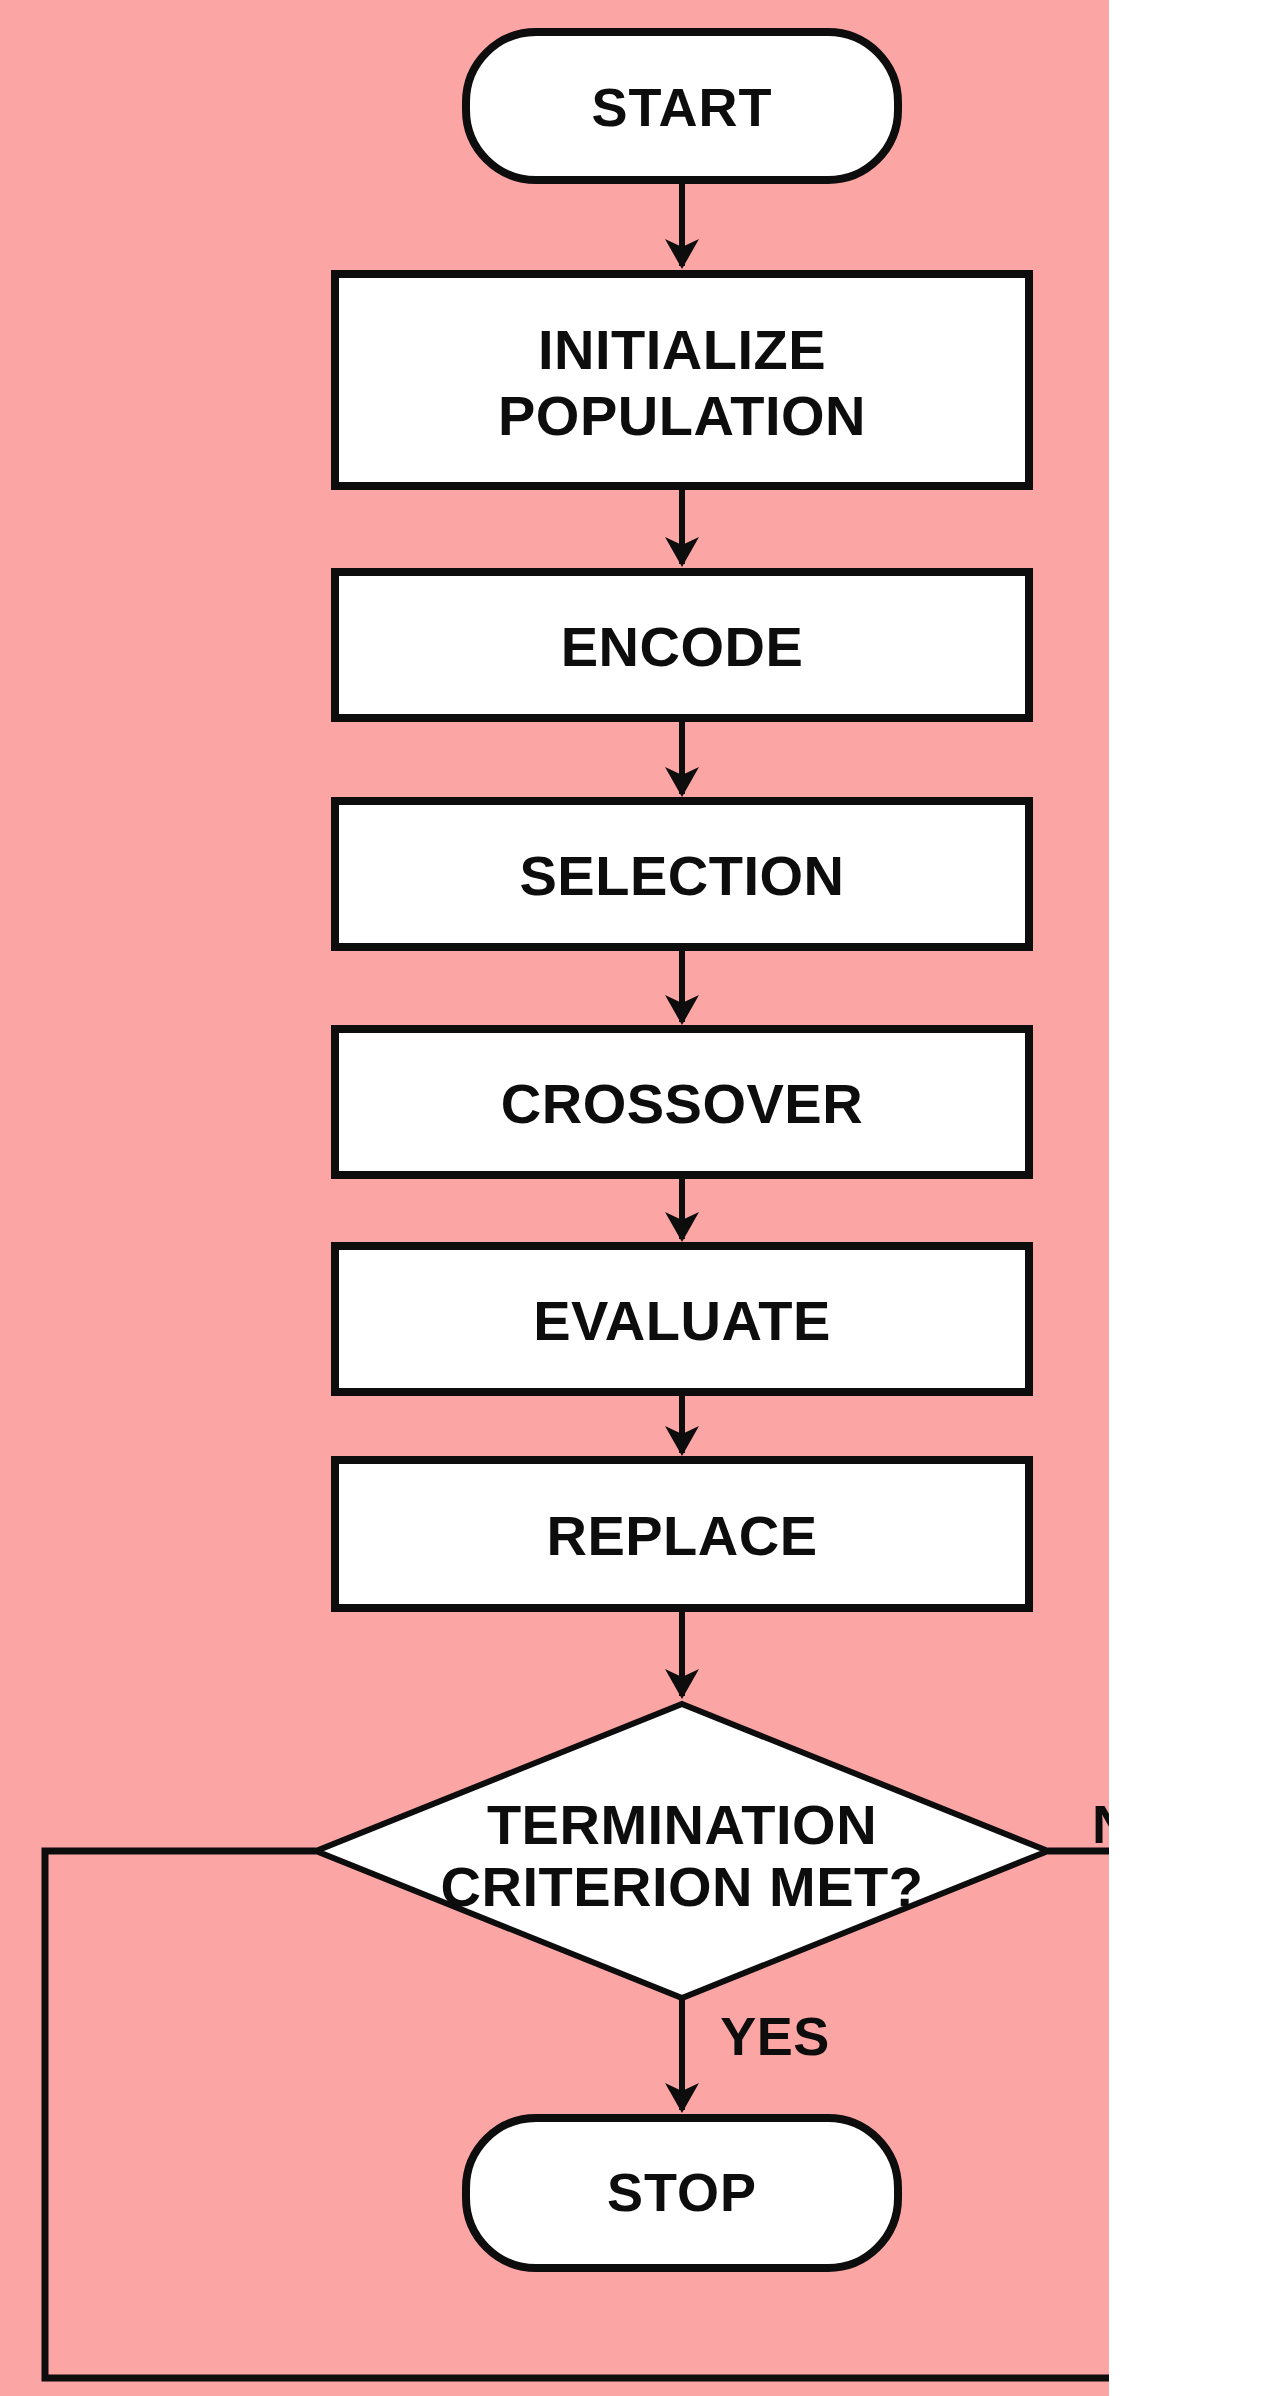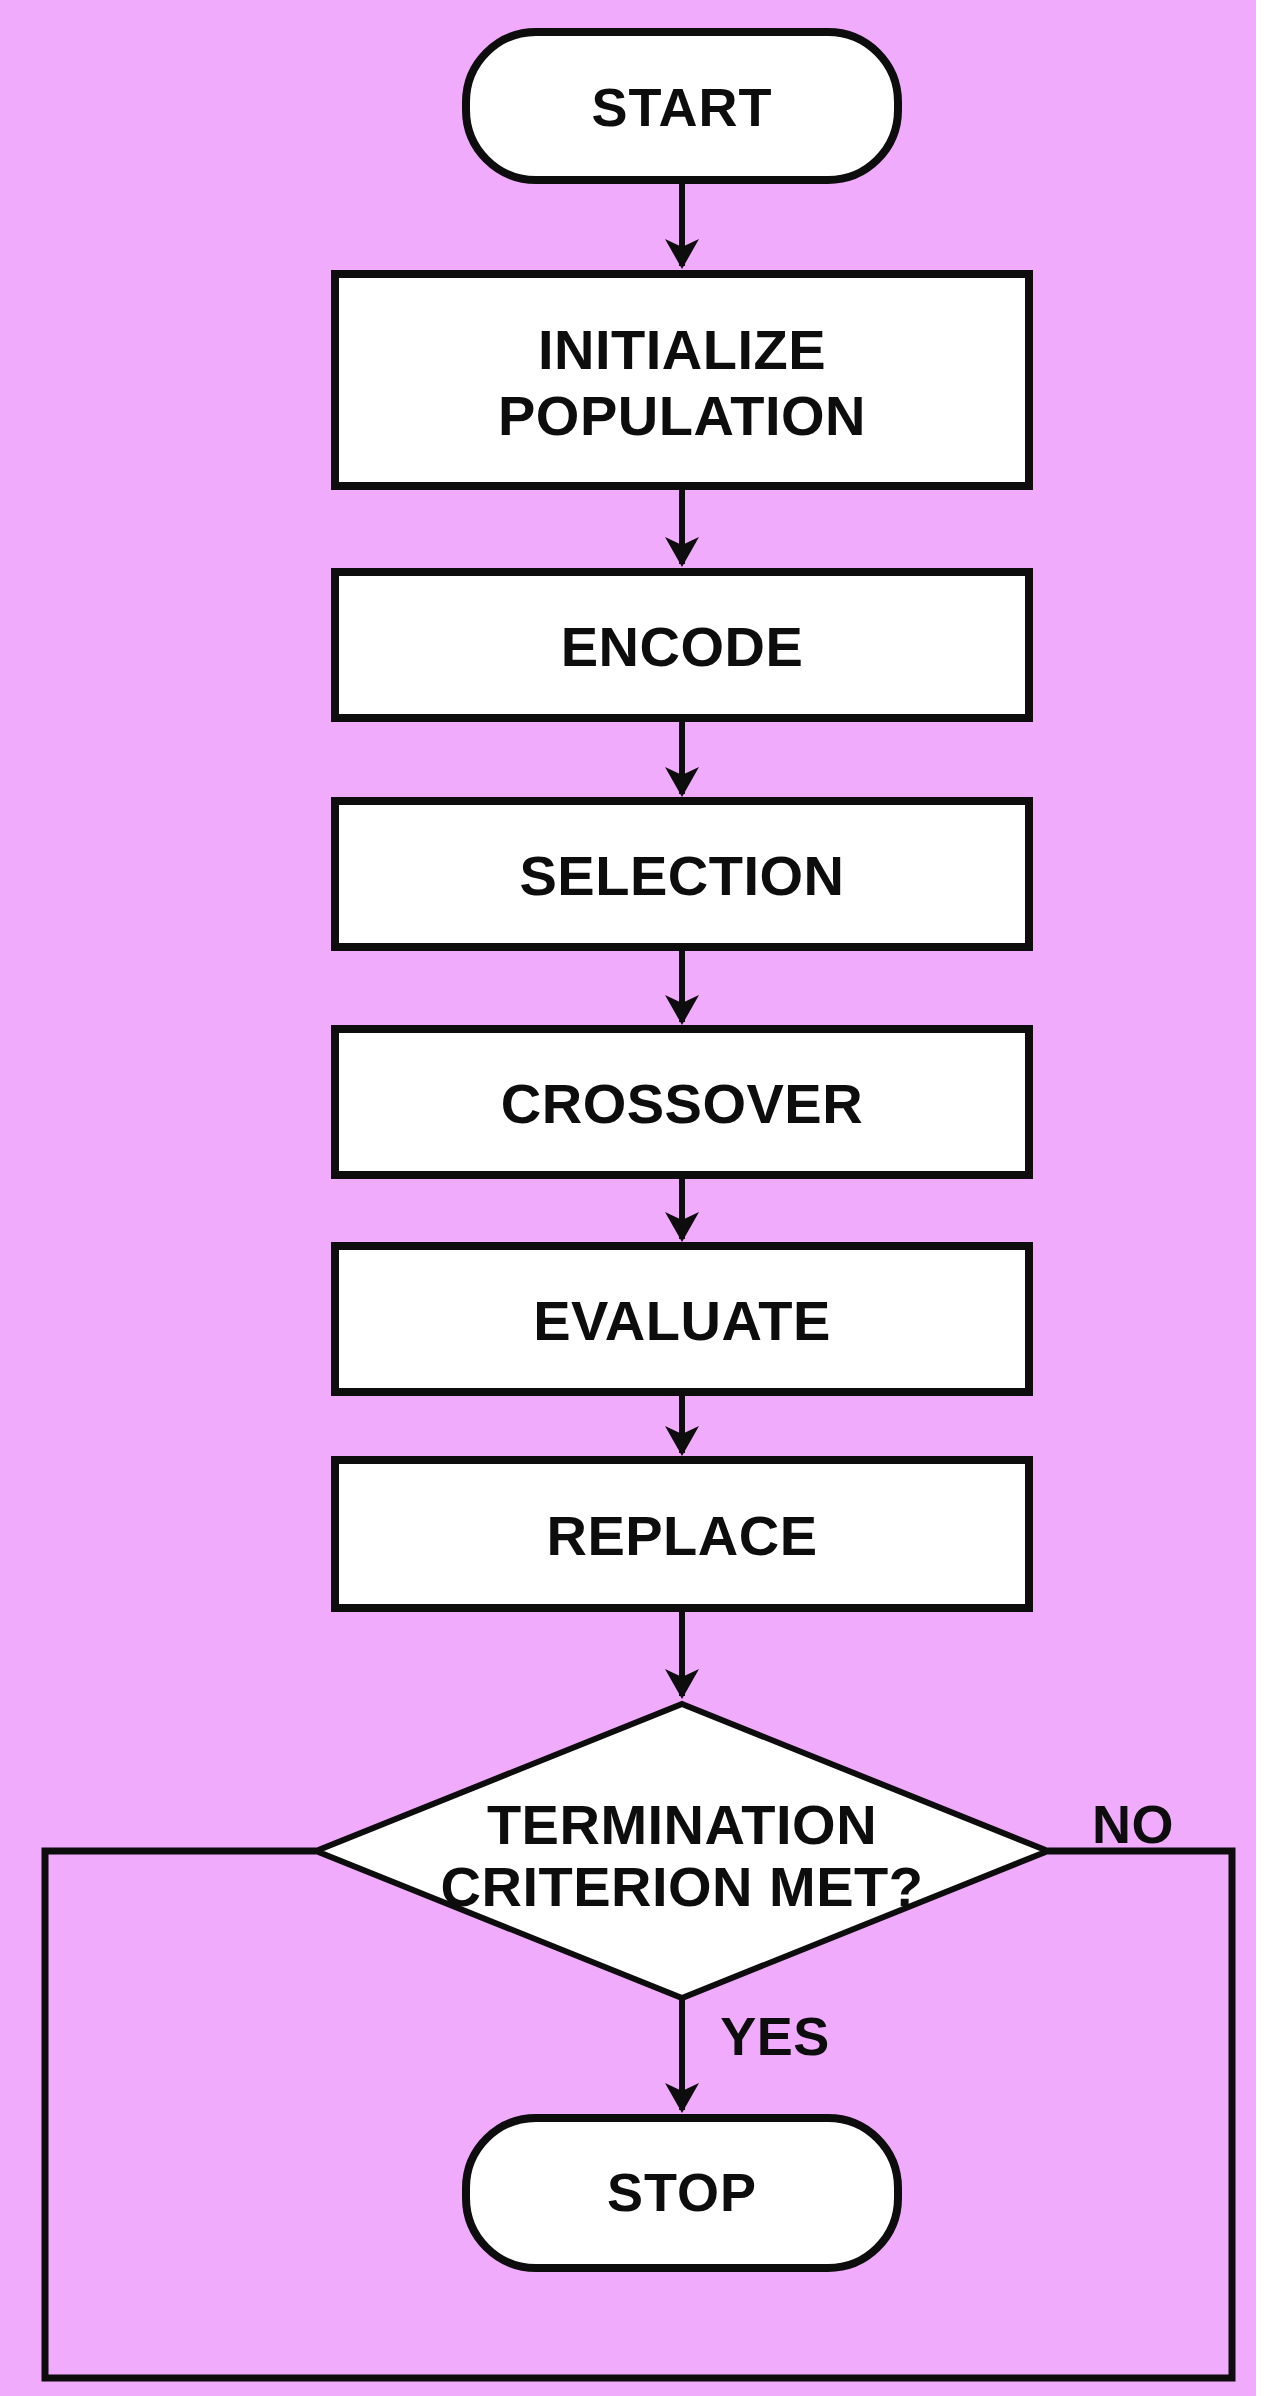--- a/index.html
+++ b/index.html
@@ -2,23 +2,23 @@
 <html><head>
 <meta charset="utf-8">
 <style>
   html, body {
     margin: 0;
     padding: 0;
     background: #ffffff;
   }
   .page {
     position: relative;
-    width: 1256px;
+    width: 1109px;
     height: 2396px;
-    background: #f0abfc;
+    background: #fca5a5;
     overflow: hidden;
   }
   svg {
     display: block;
   }
   .node {
     fill: #ffffff;
     stroke-width: 8;
   }
   .diamond {

